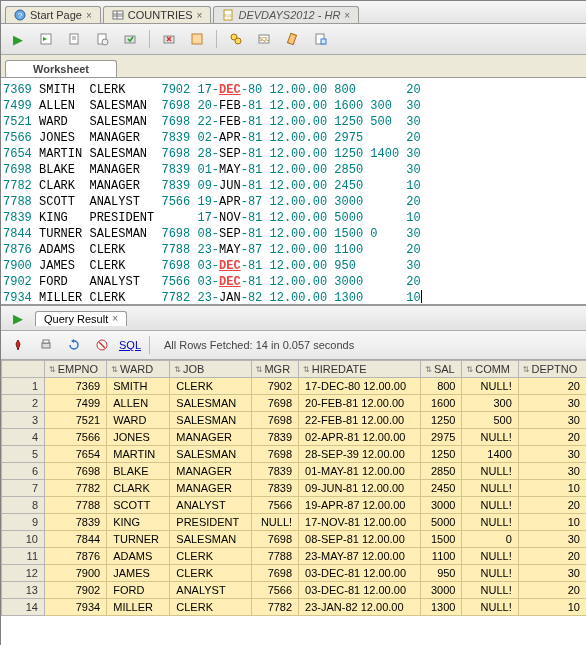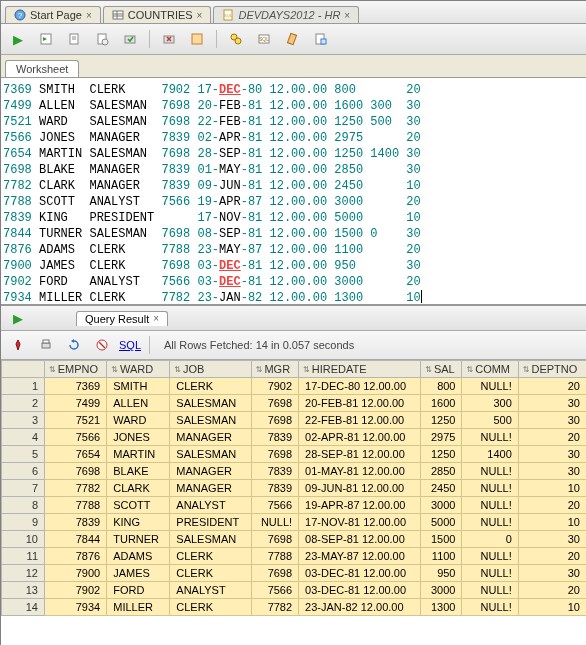--- a/index.html
+++ b/index.html
@@ -6,29 +6,29 @@
   .win{width:586px;height:645px;background:#ece9d8;border:1px solid #808080;display:flex;flex-direction:column;overflow:hidden;}
   .tabs{display:flex;align-items:flex-end;background:linear-gradient(#f6f6f6,#e4e4e4);border-bottom:1px solid #999;padding-left:4px;height:22px;}
   .tab{display:flex;align-items:center;gap:4px;padding:2px 8px;border:1px solid #999;border-bottom:none;background:#ece9d8;margin-right:2px;border-radius:3px 3px 0 0;color:#333;cursor:pointer;}
   .tab.active{background:#e4e4e0;text-align:center;}
   .tab .lbl{}
   .x{font-family:Arial;font-size:10px;color:#666;}
   .ico{display:inline-block;width:12px;height:12px;}
   .toolbar{display:flex;align-items:center;gap:6px;padding:3px 6px;background:linear-gradient(#f5f5f5,#e2e2e2);border-bottom:1px solid #aaa;height:24px;}
   .tbtn{width:20px;height:20px;display:flex;align-items:center;justify-content:center;border:1px solid transparent;border-radius:2px;cursor:pointer;font-size:13px;}
   .sub-tabs{display:flex;align-items:flex-end;background:#ece9d8;padding:2px 4px 0 4px;height:20px;border-bottom:1px solid #999;}
-  .sub-tab{padding:2px 10px;border:1px solid #999;border-bottom:none;background:#ece9d8;margin-right:10px;border-radius:3px 3px 0 0;cursor:pointer;color:#444;}
+  .sub-tab{padding:2px 27px;border:1px solid #999;border-bottom:none;background:#ece9d8;margin-right:10px;border-radius:3px 3px 0 0;cursor:pointer;color:#444;font-weight:bold;}
   .sub-tab.active{background:#fff;}
   .editor{background:#fff;flex:0 0 auto;height:218px;overflow:auto;border-bottom:2px solid #999;font-family:"Courier New",monospace;font-size:12px;line-height:16px;padding:4px 2px;white-space:pre;position:relative;}
   .editor .row{display:flex;}
   .num{color:#008080;}
   .kw{color:#ef4444;font-weight:bold;text-decoration:underline;}
   .blk{color:#000;}
   .panel-header{display:flex;align-items:center;gap:6px;padding:2px 6px;background:linear-gradient(#f5f5f5,#e2e2e2);border-bottom:1px solid #aaa;height:20px;}
-  .panel-title{display:flex;align-items:center;gap:4px;border:1px solid #999;border-bottom:none;background:#fff;padding:1px 8px;border-radius:3px 3px 0 0;margin-left:41px;}
+  .panel-title{display:flex;align-items:center;gap:4px;border:1px solid #999;border-bottom:none;background:#fff;padding:1px 8px;border-radius:3px 3px 0 0;}
   .panel-tools{display:flex;align-items:center;gap:6px;padding:3px 6px;background:linear-gradient(#f8f8f8,#e8e8e8);border-bottom:1px solid #aaa;height:22px;}
   .status{color:#444;margin-left:6px;}
   .grid-wrap{flex:1 1 auto;overflow:auto;background:#fff;}
   table.grid{border-collapse:collapse;width:100%;font-size:11px;}
   table.grid th{background:#ece9d8;border:1px solid #b5b5b5;padding:2px 4px;font-weight:normal;color:#333;text-align:left;position:sticky;top:0;}
   table.grid th .h{display:flex;align-items:center;gap:2px;}
   table.grid td.rownum{background:#ece9d8;border:1px solid #b5b5b5;text-align:right;padding:2px 6px;color:#333;width:30px;}
   table.grid td.cell{background:#ffeeb5;border:1px solid #d4c68a;padding:2px 6px;white-space:nowrap;}
   table.grid td.cell.r{text-align:right;}
   .cursor{border-right:1px solid #000;display:inline-block;height:13px;vertical-align:middle;}
@@ -283,21 +283,21 @@
             <td class="cell r">2975</td>
             <td class="cell r">NULL!</td>
             <td class="cell r">20</td>
           </tr>
           <tr>
             <td class="rownum">5</td>
             <td class="cell r">7654</td>
             <td class="cell">MARTIN</td>
             <td class="cell">SALESMAN</td>
             <td class="cell r">7698</td>
-            <td class="cell">28-SEP-81 12.00.00</td>
+            <td class="cell">28-SEP-39 12.00.00</td>
             <td class="cell r">1250</td>
             <td class="cell r">1400</td>
             <td class="cell r">30</td>
           </tr>
           <tr>
             <td class="rownum">6</td>
             <td class="cell r">7698</td>
             <td class="cell">BLAKE</td>
             <td class="cell">MANAGER</td>
             <td class="cell r">7839</td>

